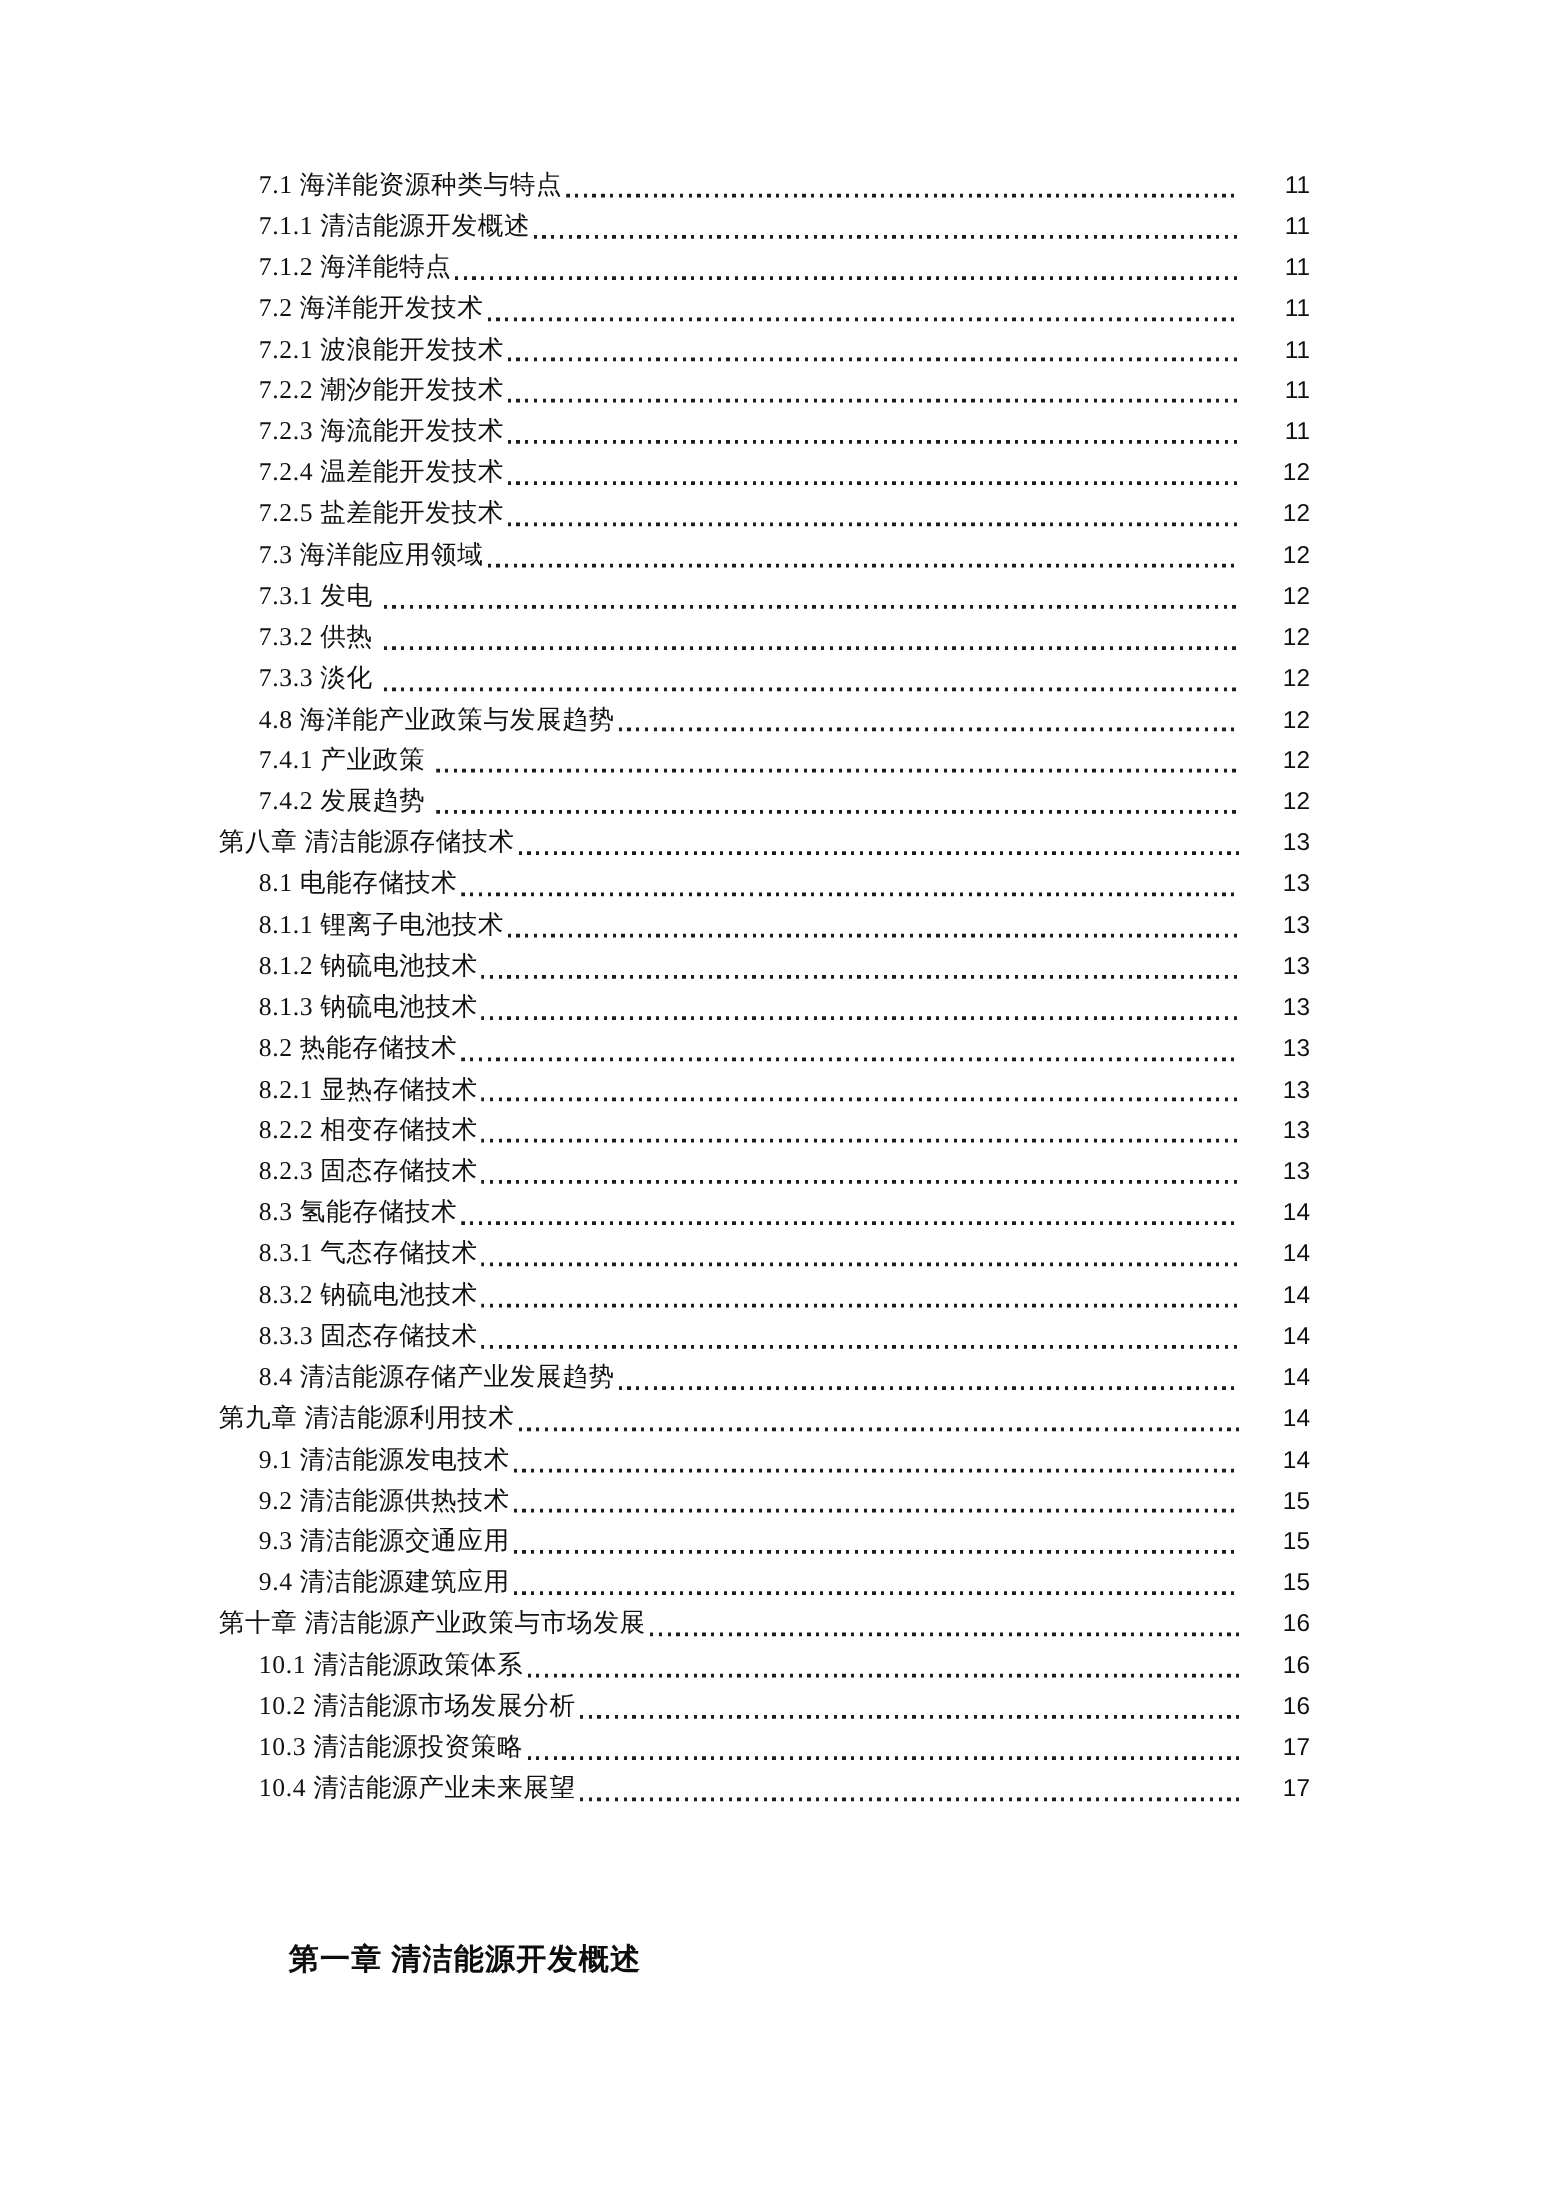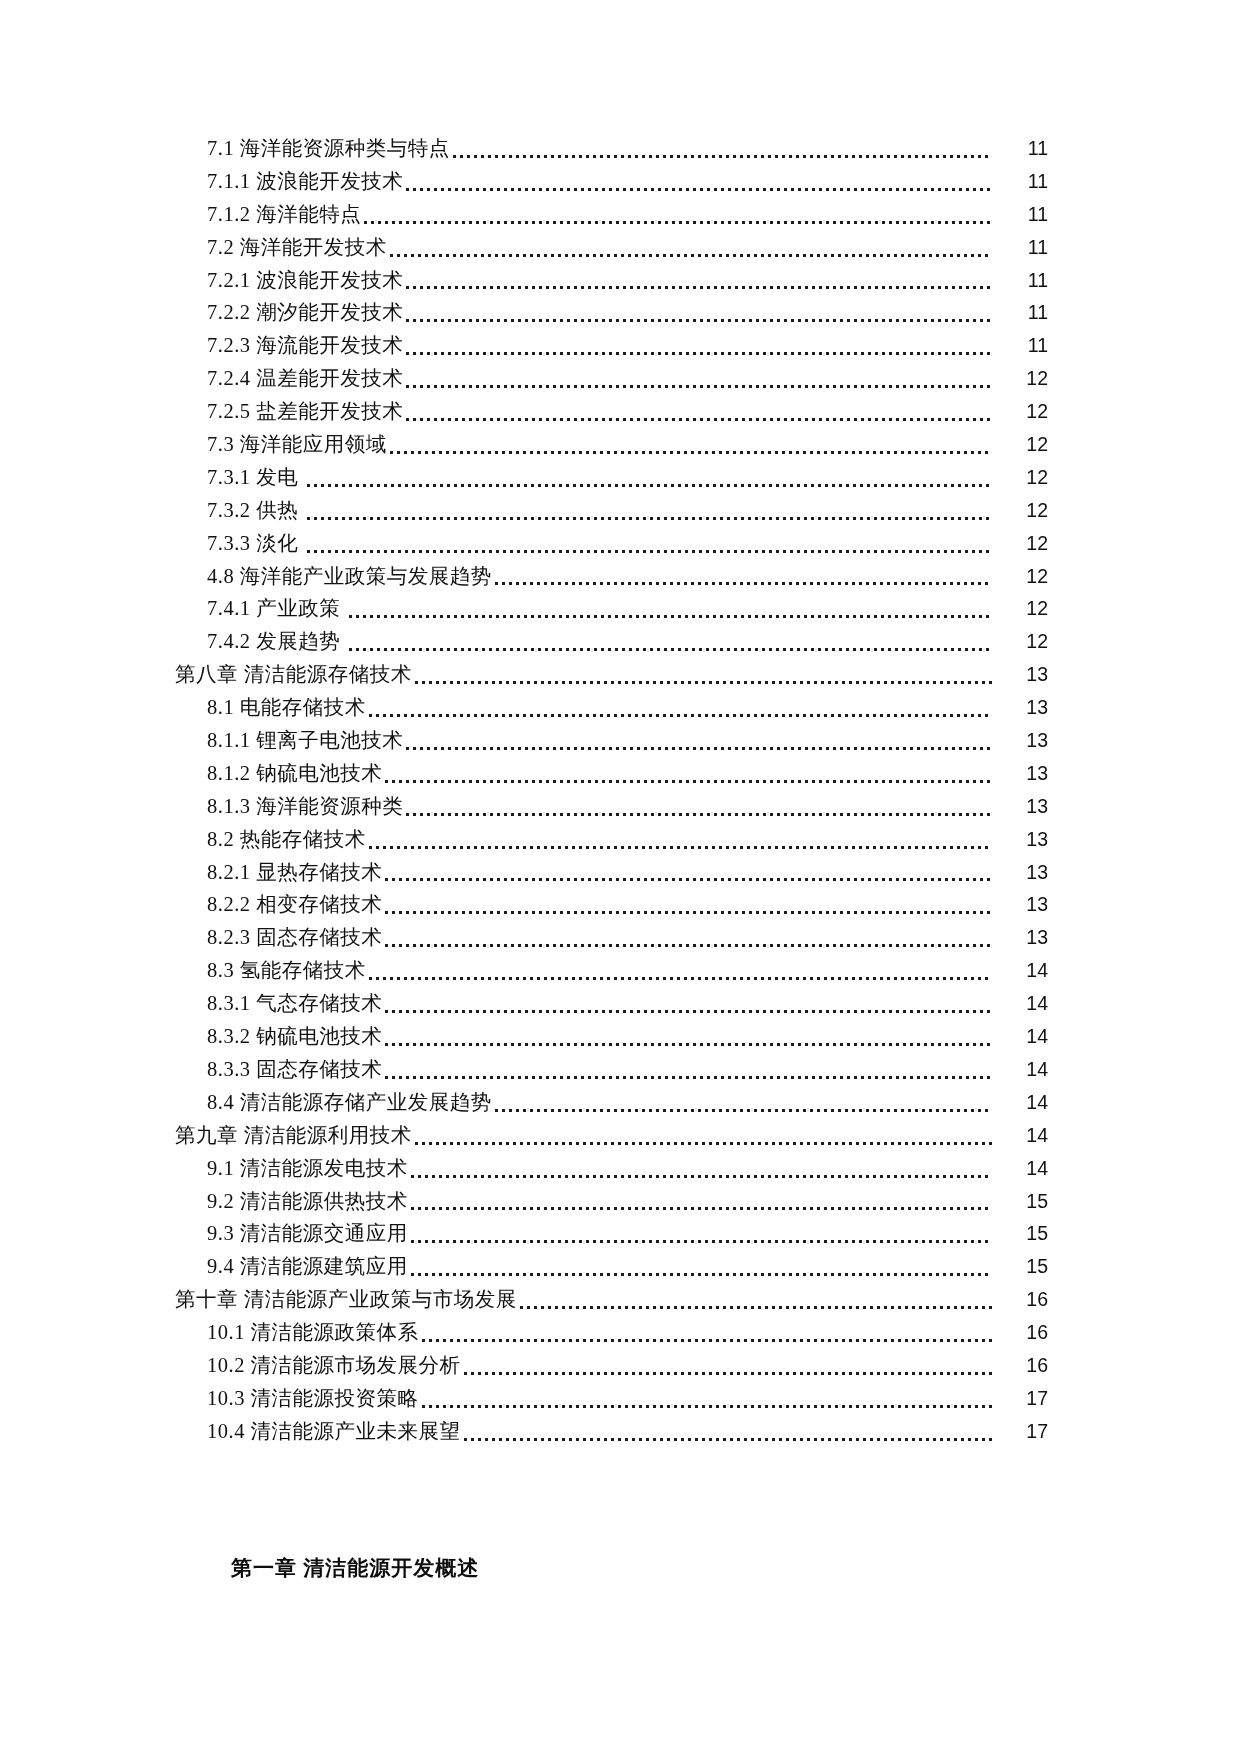--- a/index.html
+++ b/index.html
@@ -50,41 +50,41 @@
     min-width: 26px;
     text-align: right;
     font-family: "Liberation Sans", "DejaVu Sans", sans-serif;
     font-size: 19.5px;
     margin-left: 28px;
   }
   .body-heading {
     position: absolute;
     left: 231px;
     top: 1549px;
-    font-size: 21px;
+    font-size: 24px;
     line-height: 38px;
     font-weight: bold;
     letter-spacing: 1px;
     white-space: pre;
     color: #0d0d0d;
   }
 </style>
 </head>
 <body>
 
 <div class="page">
 
   <div class="toc-list">
       <div class="toc-row level-section">
     <span class="toc-label">7.1 海洋能资源种类与特点</span>
     <span class="toc-dots"></span>
     <span class="toc-page">11</span>
   </div>
       <div class="toc-row level-section">
-    <span class="toc-label">7.1.1 波浪能开发技术</span>
+    <span class="toc-label">7.1.1 清洁能源开发概述</span>
     <span class="toc-dots"></span>
     <span class="toc-page">11</span>
   </div>
       <div class="toc-row level-section">
     <span class="toc-label">7.1.2 海洋能特点</span>
     <span class="toc-dots"></span>
     <span class="toc-page">11</span>
   </div>
       <div class="toc-row level-section">
     <span class="toc-label">7.2 海洋能开发技术</span>
@@ -165,21 +165,21 @@
     <span class="toc-label">8.1.1 锂离子电池技术</span>
     <span class="toc-dots"></span>
     <span class="toc-page">13</span>
   </div>
       <div class="toc-row level-section">
     <span class="toc-label">8.1.2 钠硫电池技术</span>
     <span class="toc-dots"></span>
     <span class="toc-page">13</span>
   </div>
       <div class="toc-row level-section">
-    <span class="toc-label">8.1.3 海洋能资源种类</span>
+    <span class="toc-label">8.1.3 钠硫电池技术</span>
     <span class="toc-dots"></span>
     <span class="toc-page">13</span>
   </div>
       <div class="toc-row level-section">
     <span class="toc-label">8.2 热能存储技术</span>
     <span class="toc-dots"></span>
     <span class="toc-page">13</span>
   </div>
       <div class="toc-row level-section">
     <span class="toc-label">8.2.1 显热存储技术</span>

